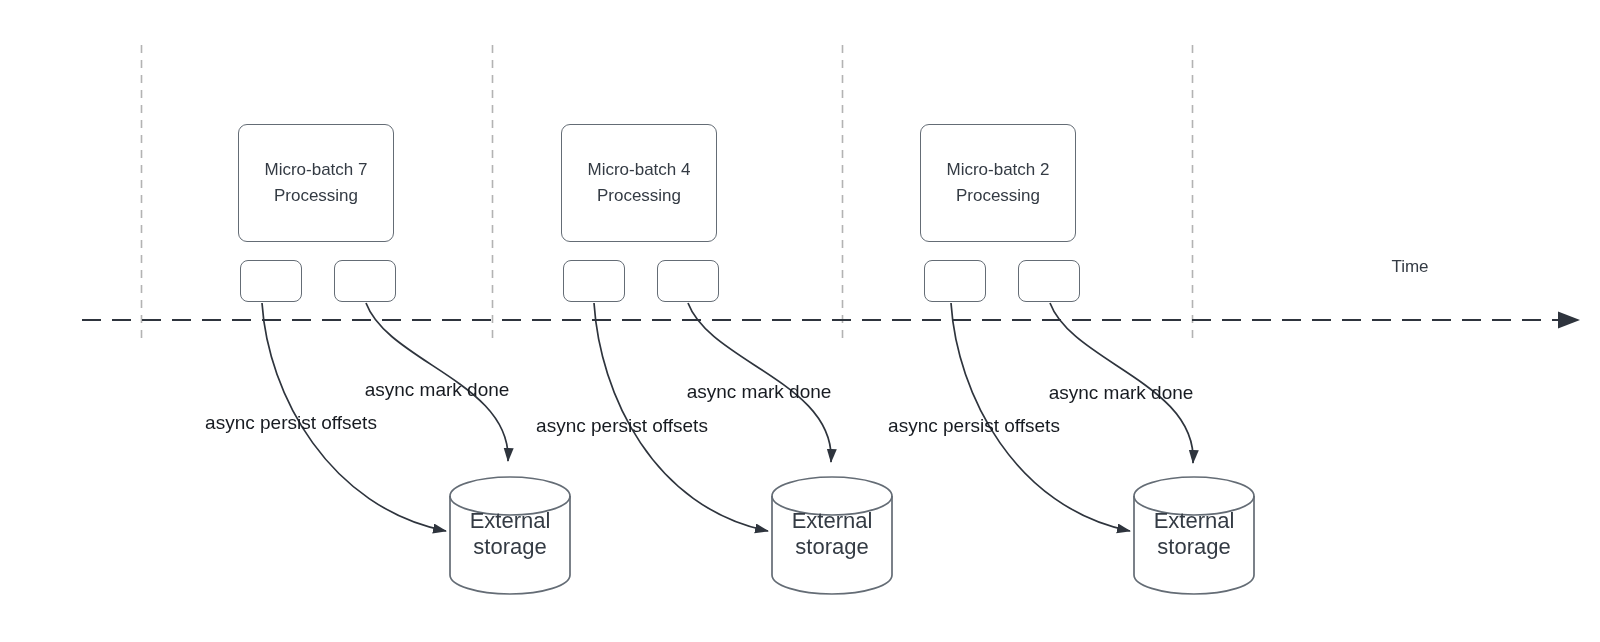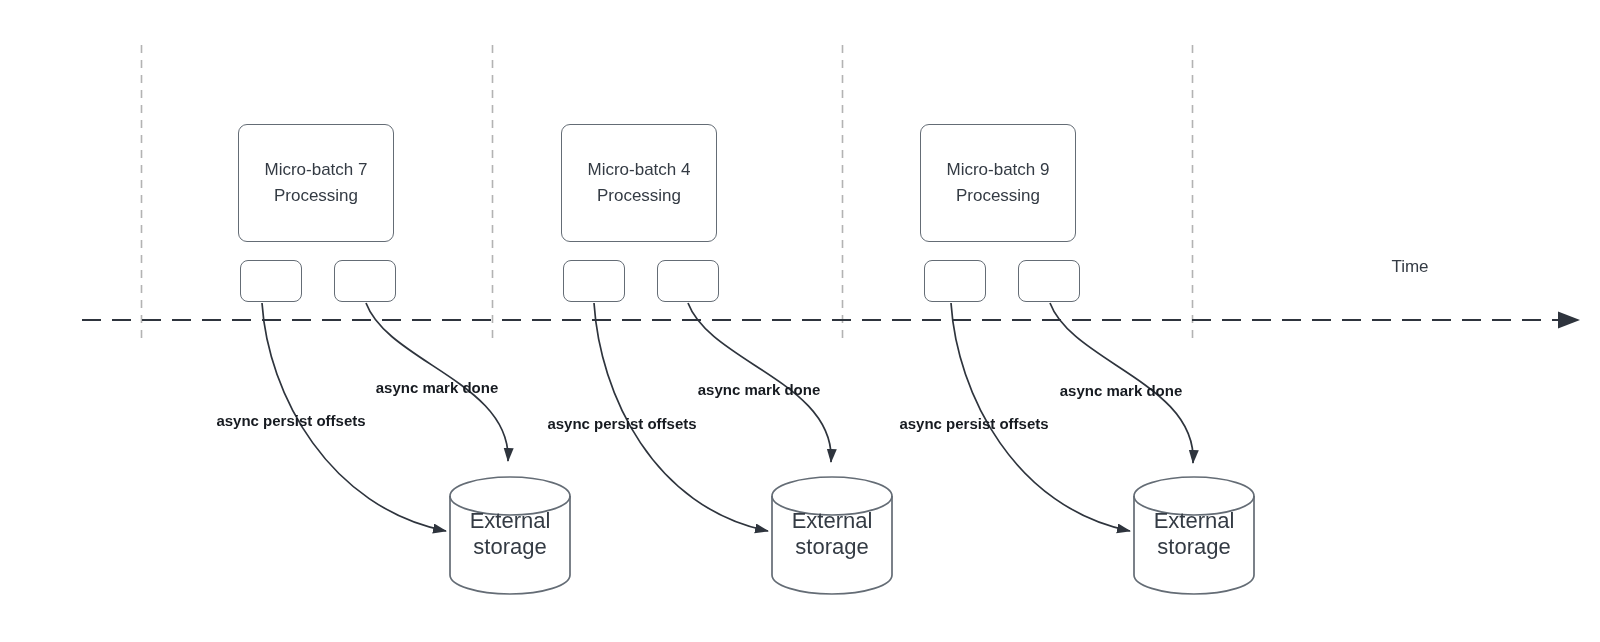--- a/index.html
+++ b/index.html
@@ -31,21 +31,21 @@
     border:1.5px solid var(--shape-stroke);border-radius:9px;background:#fff;
     display:flex;flex-direction:column;align-items:center;justify-content:center;
     font-size:17px;line-height:26px;color:var(--shape-text);text-align:center;
   }
   .smallbox{
     position:absolute;top:260px;width:62px;height:42px;
     border:1.5px solid var(--shape-stroke);border-radius:8px;background:#fff;
   }
   .flow-label{
     position:absolute;transform:translateX(-50%);white-space:nowrap;
-    font-size:15px;font-weight:700;color:var(--label-text);
+    font-size:19px;font-weight:400;color:var(--label-text);
   }
   .storage-label{
     position:absolute;top:508px;width:120px;text-align:center;
     font-size:22px;line-height:26px;color:var(--shape-text);
   }
   .storage-label span{display:inline-block;width:100px;}
   .time-label{
     position:absolute;top:257px;transform:translateX(-50%);
     font-size:17px;color:var(--shape-text);margin-left:24px;
   }
@@ -105,21 +105,21 @@
   </div>
   <div class="smallbox" style="left:563px;"></div>
   <div class="smallbox" style="left:657px;"></div>
   <div class="flow-label" style="left:622px;top:415px;">async persist offsets</div>
   <div class="flow-label" style="left:759px;top:381px;">async mark done</div>
   <div class="storage-label" style="left:772px;">
     <span>External storage</span>
   </div>
 
   <div class="bigbox" style="left:920px;">
-    <span>Micro-batch 9</span>
+    <span>Micro-batch 2</span>
     <span>Processing</span>
   </div>
   <div class="smallbox" style="left:924px;"></div>
   <div class="smallbox" style="left:1018px;"></div>
   <div class="flow-label" style="left:974px;top:415px;">async persist offsets</div>
   <div class="flow-label" style="left:1121px;top:382px;">async mark done</div>
   <div class="storage-label" style="left:1134px;">
     <span>External storage</span>
   </div>
 

